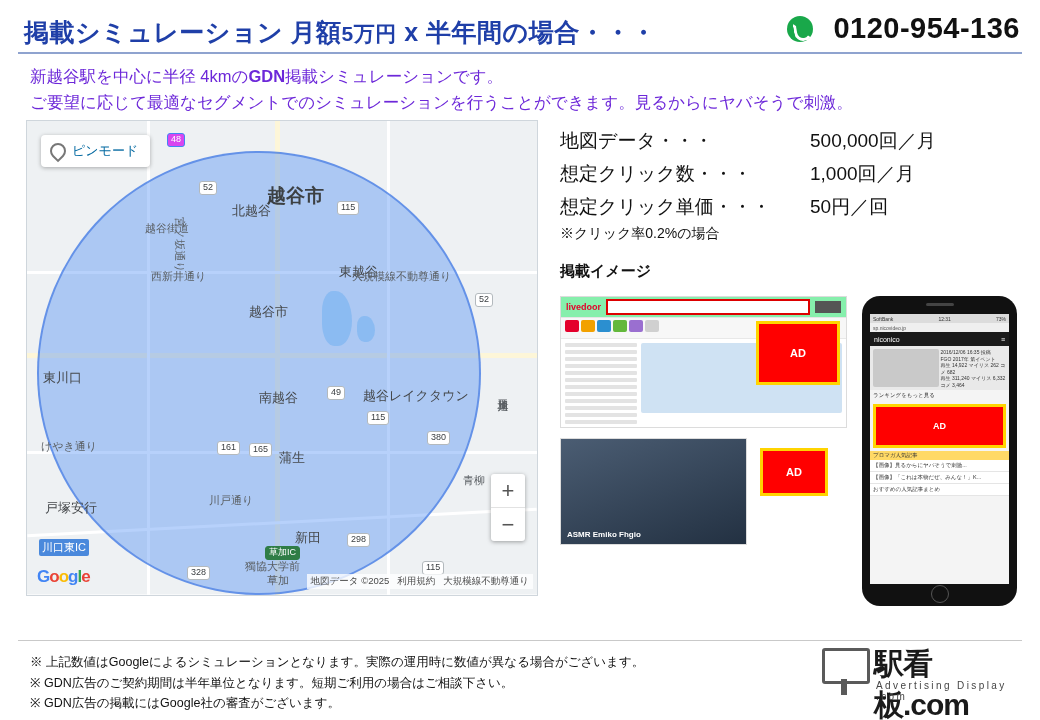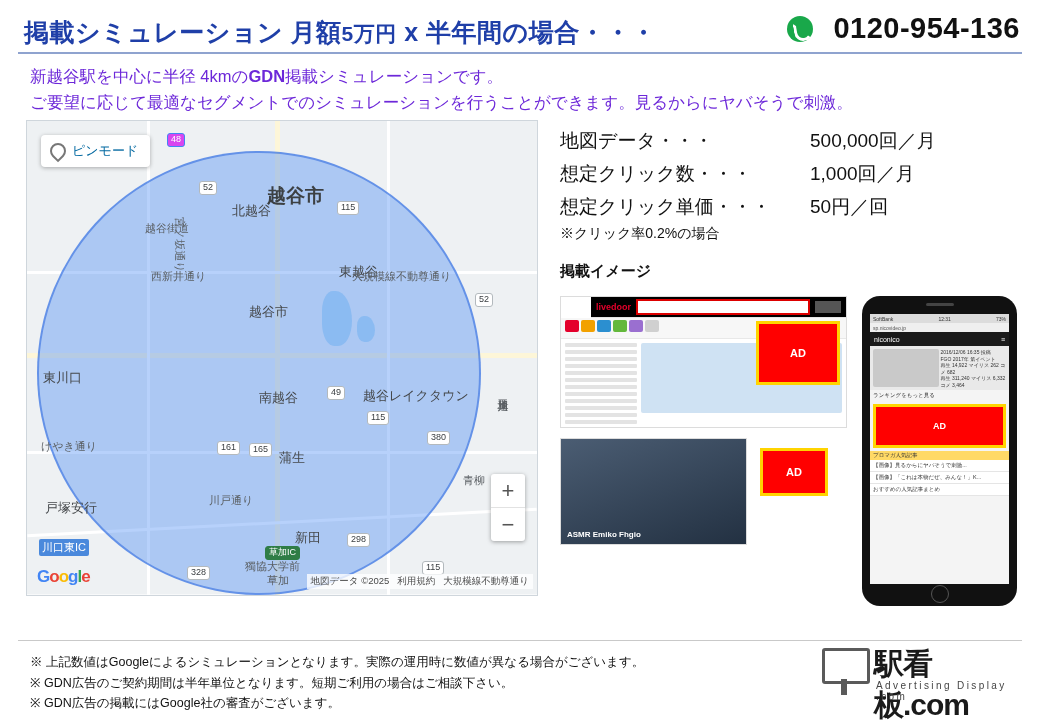--- a/index.html
+++ b/index.html
@@ -114,21 +114,21 @@
   .shots{position:absolute;left:560px;top:296px;width:300px;}
   .shot{
     position:relative;background:#fff;border:1px solid #dcdcdc;overflow:hidden;
   }
   .shot-top{width:285px;height:130px;}
   .shot-bottom{width:185px;height:105px;margin-top:10px;background:#2a2a2a;}
   .ad-box{
     position:absolute;background:#ff0000;border:3px solid #ffd400;
     color:#fff;font-size:11px;font-weight:bold;display:flex;align-items:center;justify-content:center;
   }
-  .ld-bar{height:20px;background:#000000;border-bottom:1px solid #e5e5e5;display:flex;align-items:center;gap:5px;padding:0 5px;margin-left:30px;}
+  .ld-bar{height:20px;background:#86efac;border-bottom:1px solid #e5e5e5;display:flex;align-items:center;gap:5px;padding:0 5px;}
   .ld-logo{font-size:9px;font-weight:bold;color:#e4002b;}
   .ld-search{flex:1;height:12px;border:2px solid #d00;background:#fff;}
   .ld-btn{width:26px;height:12px;background:#555;}
   .ld-nav{height:16px;display:flex;gap:2px;padding:2px 4px;background:#f7f7f7;border-bottom:1px solid #e8e8e8;}
   .ld-nav i{display:block;width:14px;height:12px;border-radius:2px;}
   .ld-body{display:flex;gap:4px;padding:4px;}
   .ld-col{flex:0 0 72px;}
   .ld-line{height:4px;background:#e3e3e3;margin-bottom:3px;border-radius:1px;}
   .ld-hero{flex:1;height:70px;background:#cfe2f3;border-radius:2px;}
   .hands{width:193px;height:105px;background:linear-gradient(160deg,#4b5d73,#223041);position:relative;}

